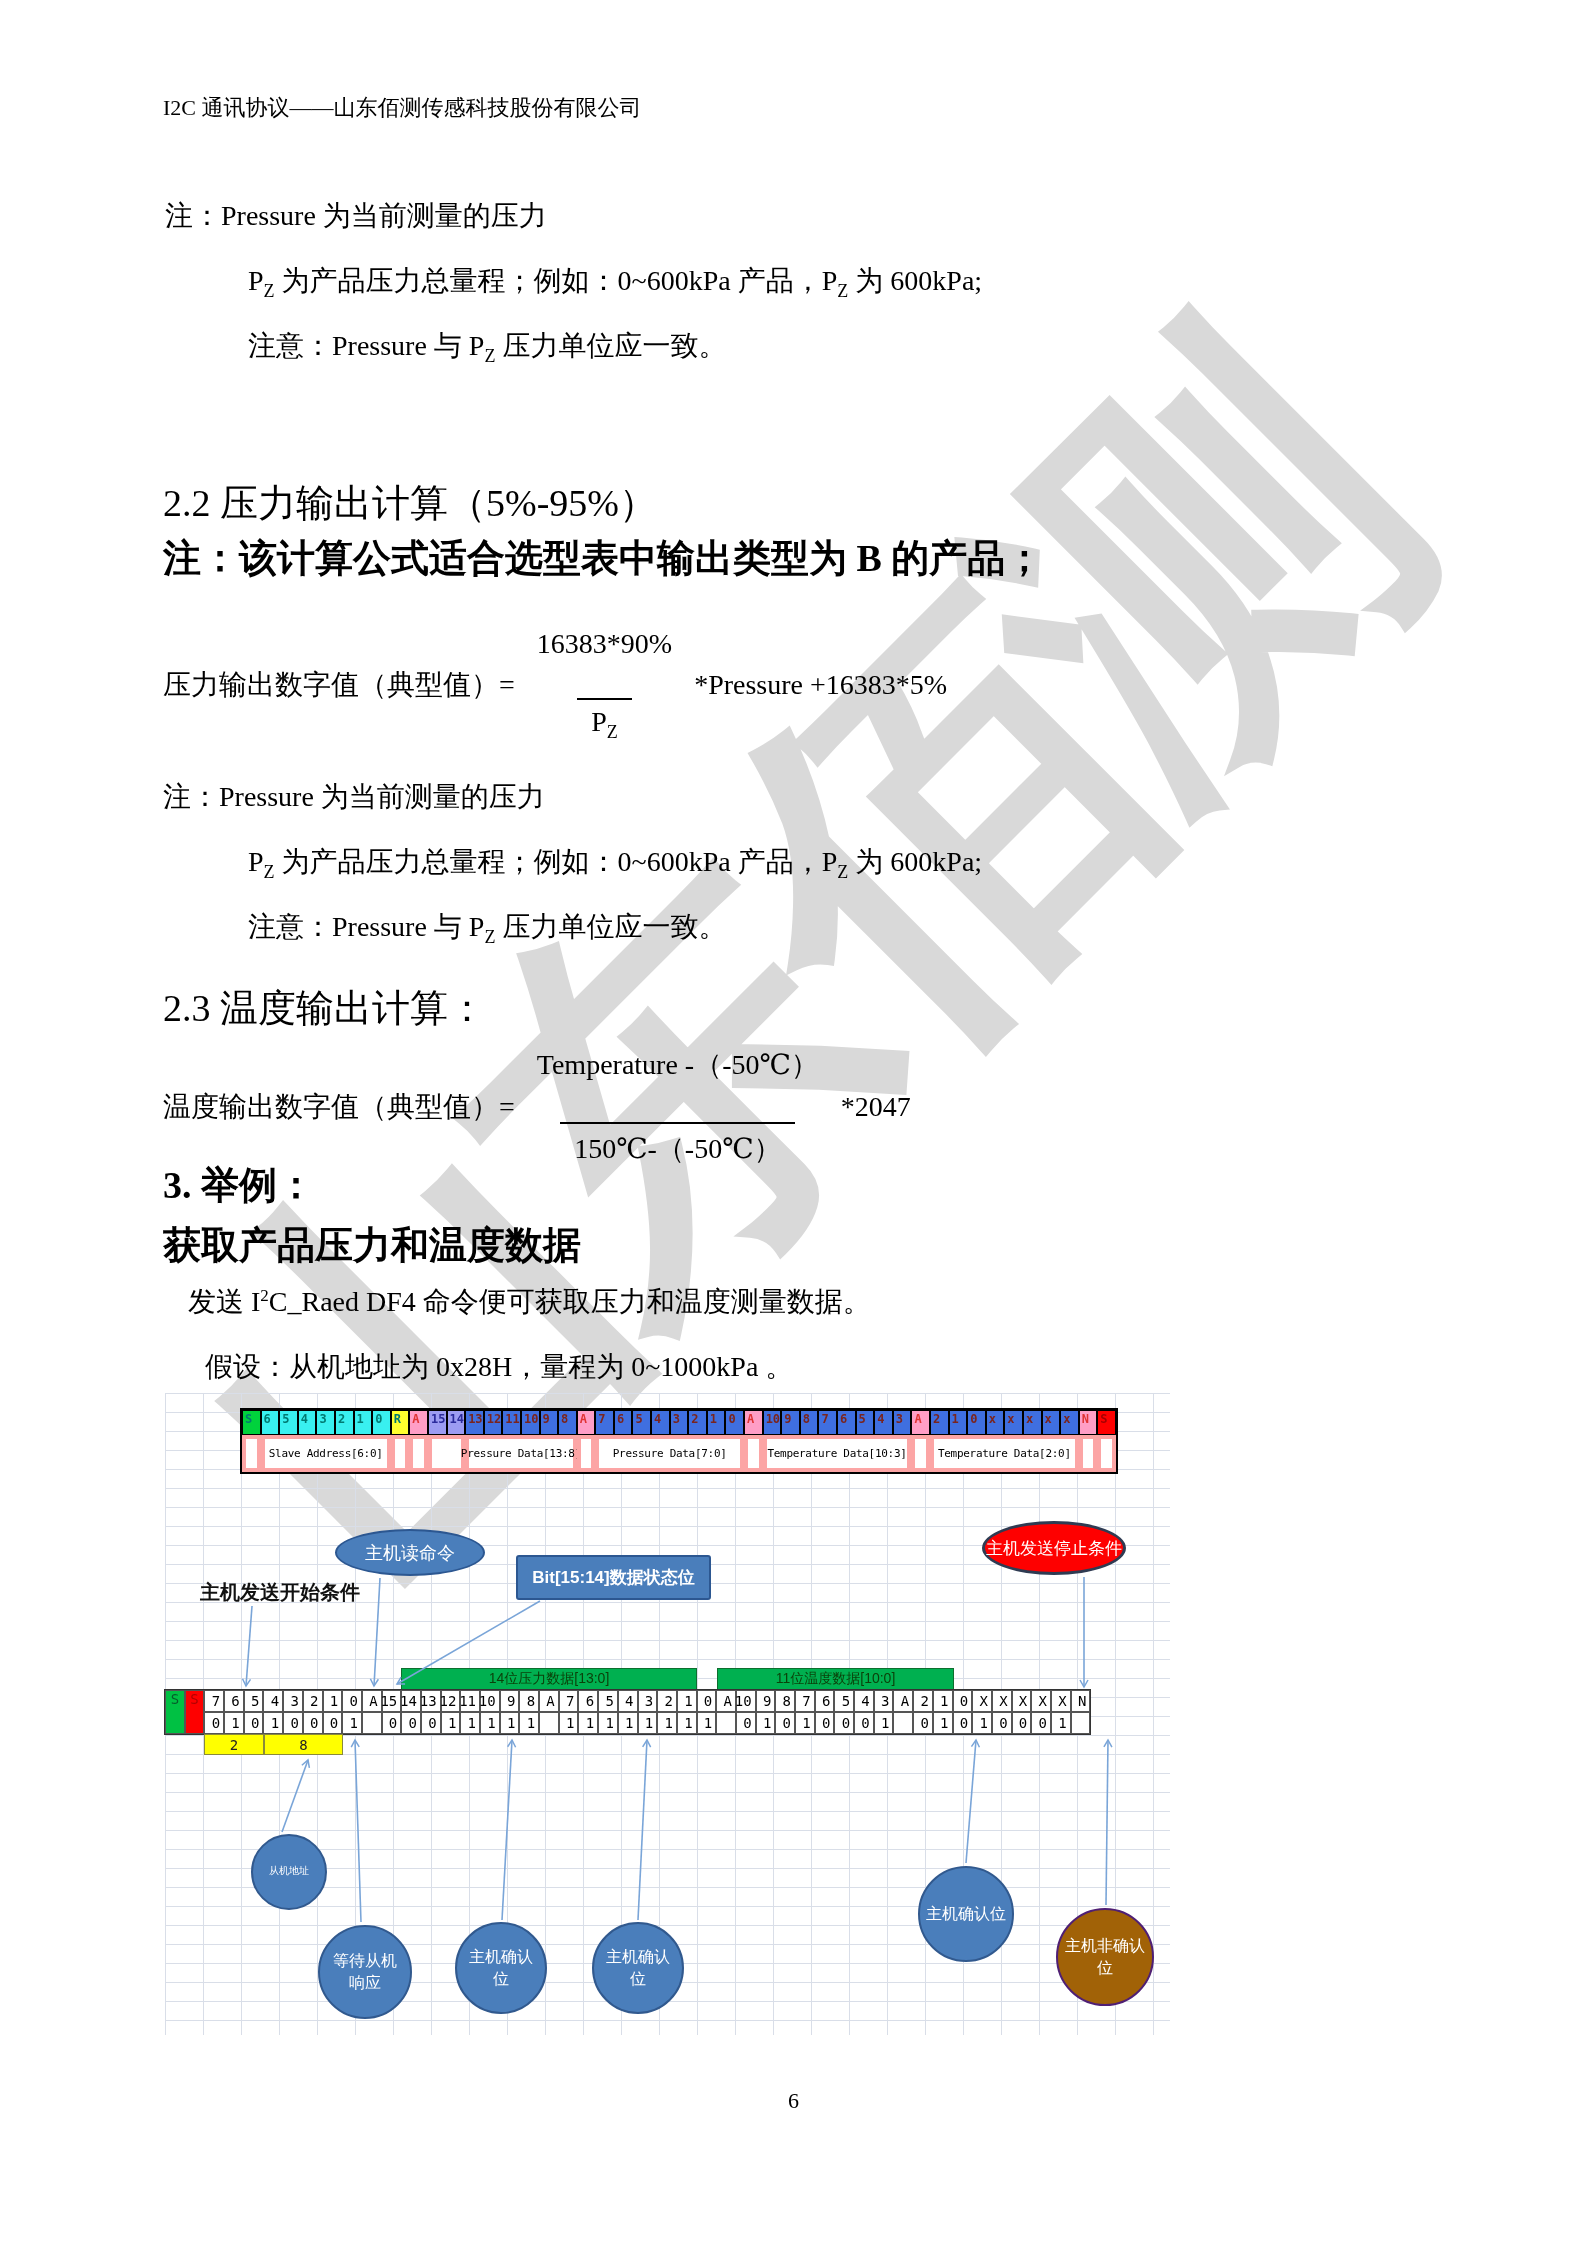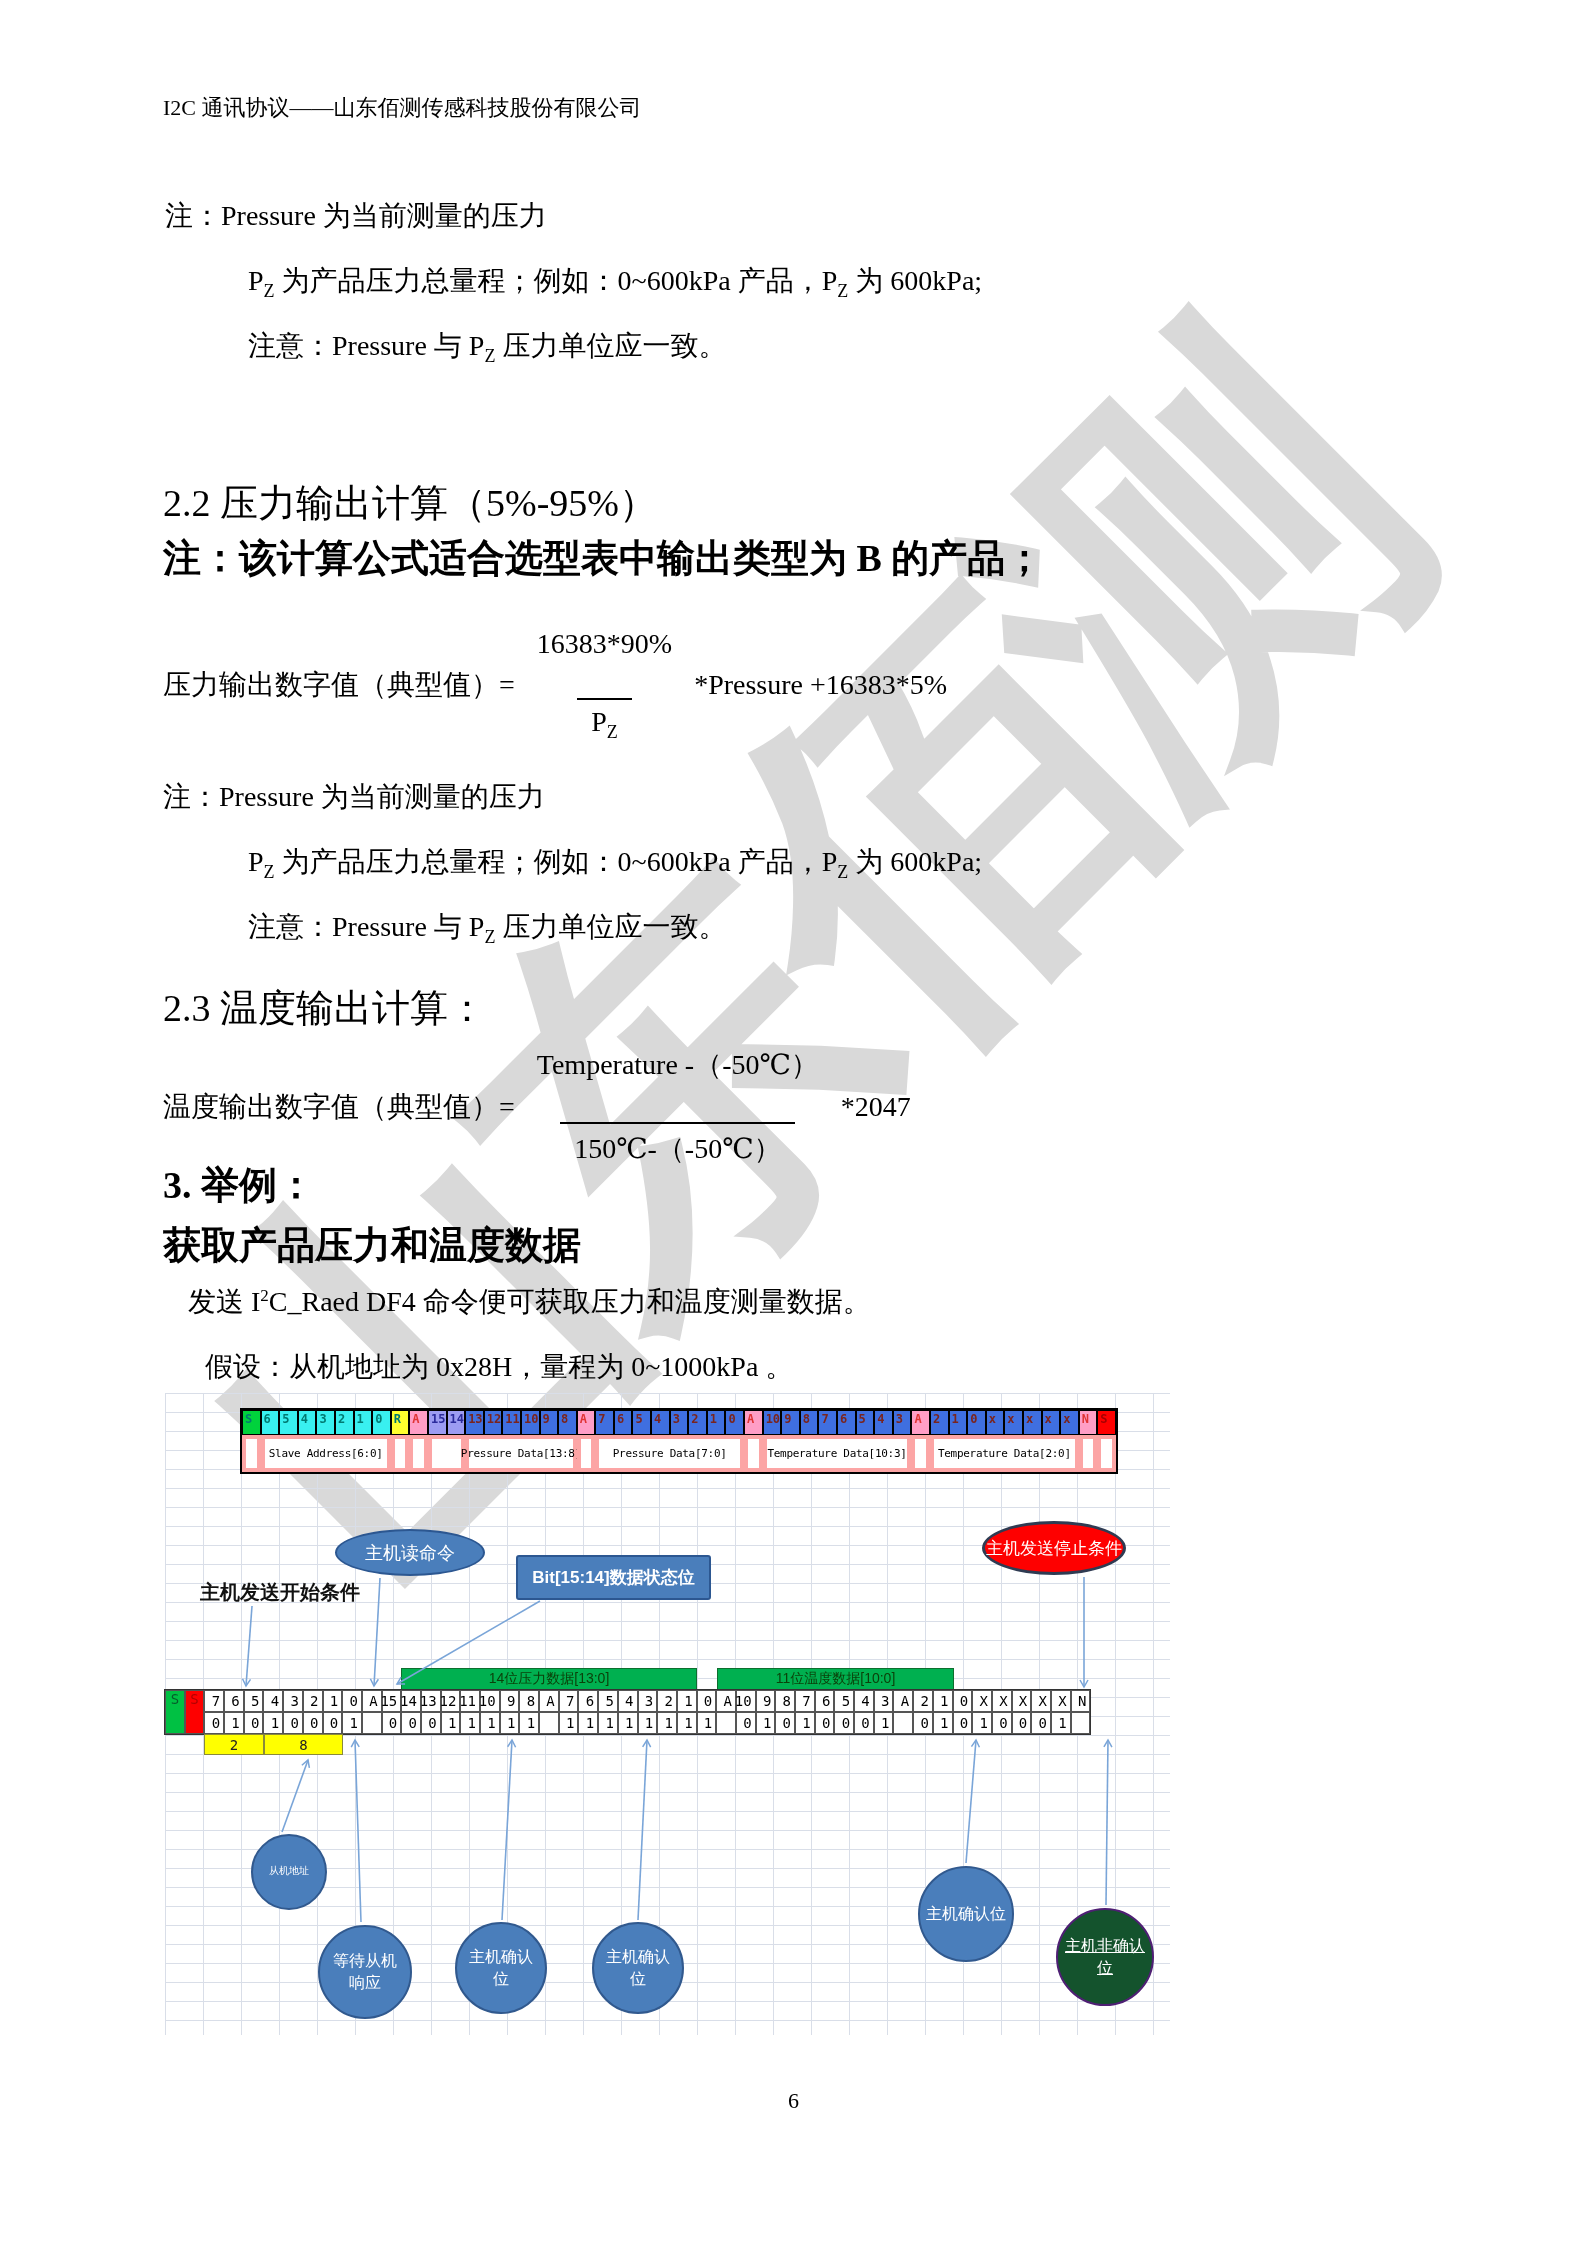--- a/index.html
+++ b/index.html
@@ -64,21 +64,21 @@
              background:#4a7ebb;border:2px solid #2c5791;font-size:17px;font-weight:bold;}
   #stopcond{left:982px;top:1521px;width:144px;height:54px;border-radius:50%;
             background:#fe0000;border:3px solid #2f3b52;font-size:17px;}
   .circle{border-radius:50%;background:#4a7ebb;border:2px solid #31598e;
           font-size:16px;line-height:1.35;padding:6px;}
   #c-slave{left:251px;top:1834px;width:76px;height:76px;font-size:10px;font-family:Liberation Mono, monospace;}
   #c-wait{left:318px;top:1925px;width:94px;height:94px;}
   #c-ack1{left:455px;top:1922px;width:92px;height:92px;}
   #c-ack2{left:592px;top:1922px;width:92px;height:92px;}
   #c-ack3{left:918px;top:1866px;width:96px;height:96px;}
-  #c-nack{left:1056px;top:1908px;width:98px;height:98px;background:#14532d;border-color:#4f1f74;text-decoration:underline;}
+  #c-nack{left:1056px;top:1908px;width:98px;height:98px;background:#a16207;border-color:#4f1f74;}
   #startlabel{position:absolute;left:200px;top:1579px;font:bold 20px "Liberation Sans",sans-serif;
               color:#111;z-index:4;white-space:nowrap;}
   #arrows{position:absolute;left:0;top:0;width:1587px;height:2245px;z-index:3;pointer-events:none;}
   #pagenum{position:absolute;left:0;top:2088px;width:1587px;text-align:center;font-size:22px;z-index:2;}
 </style>
 </head>
 <body>
 
 <div id="page">
 

